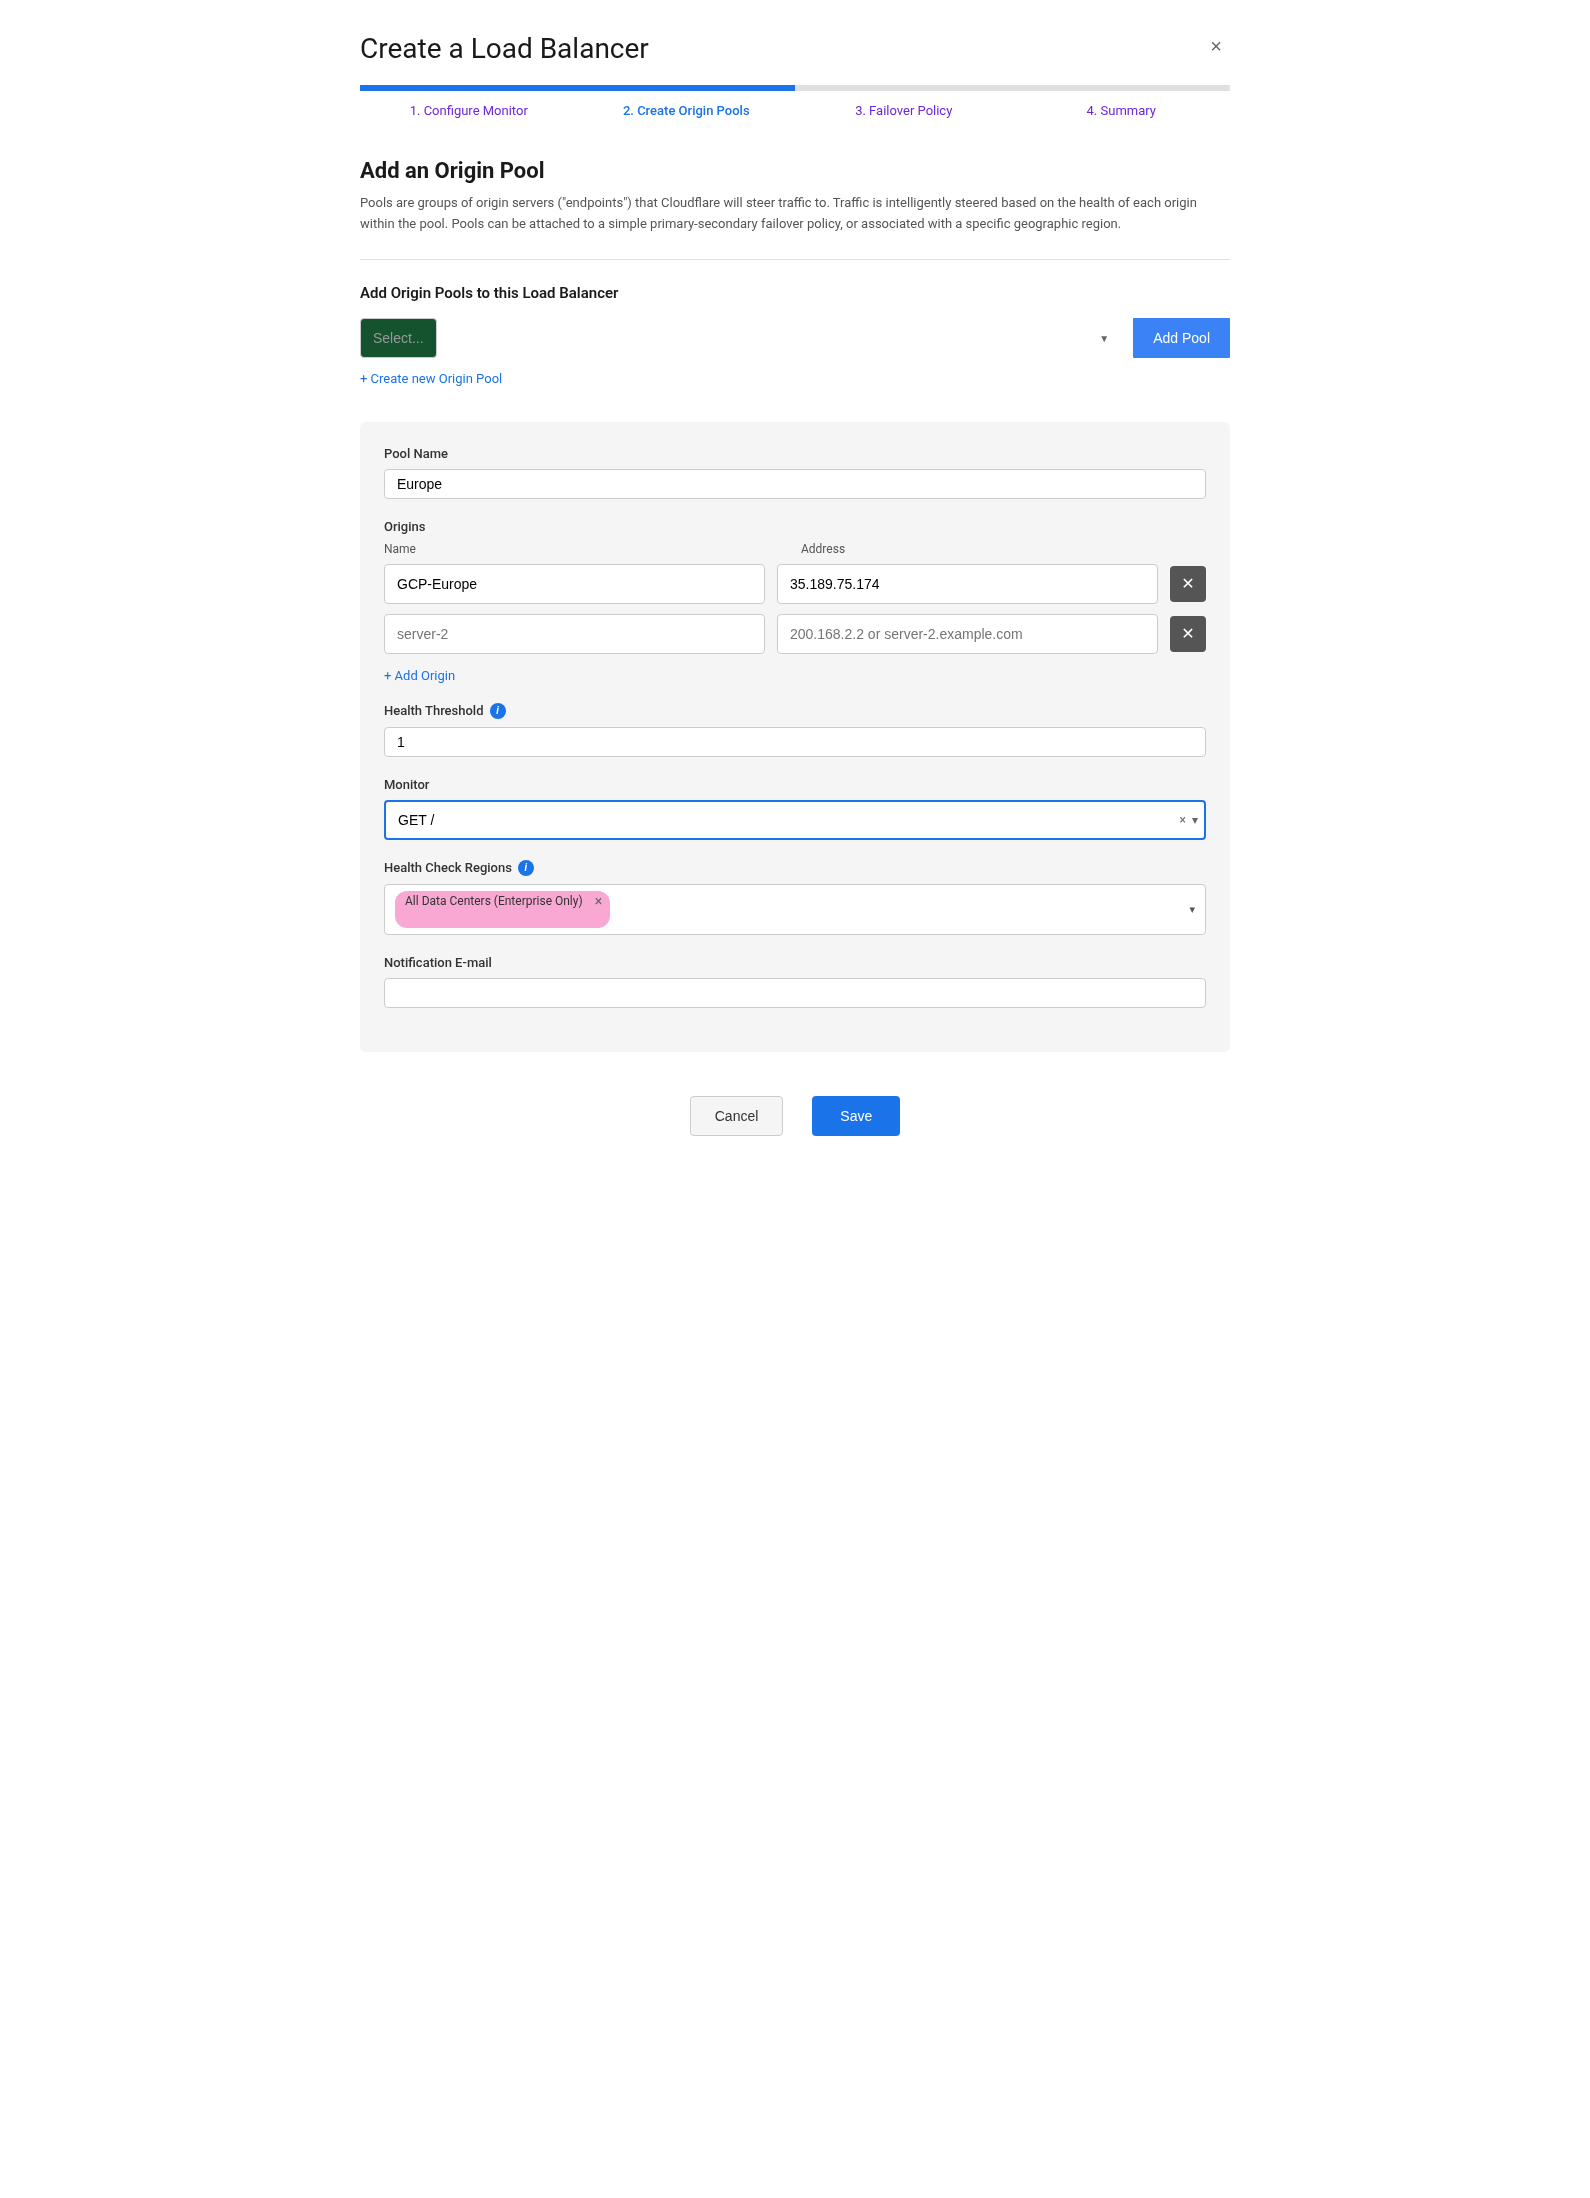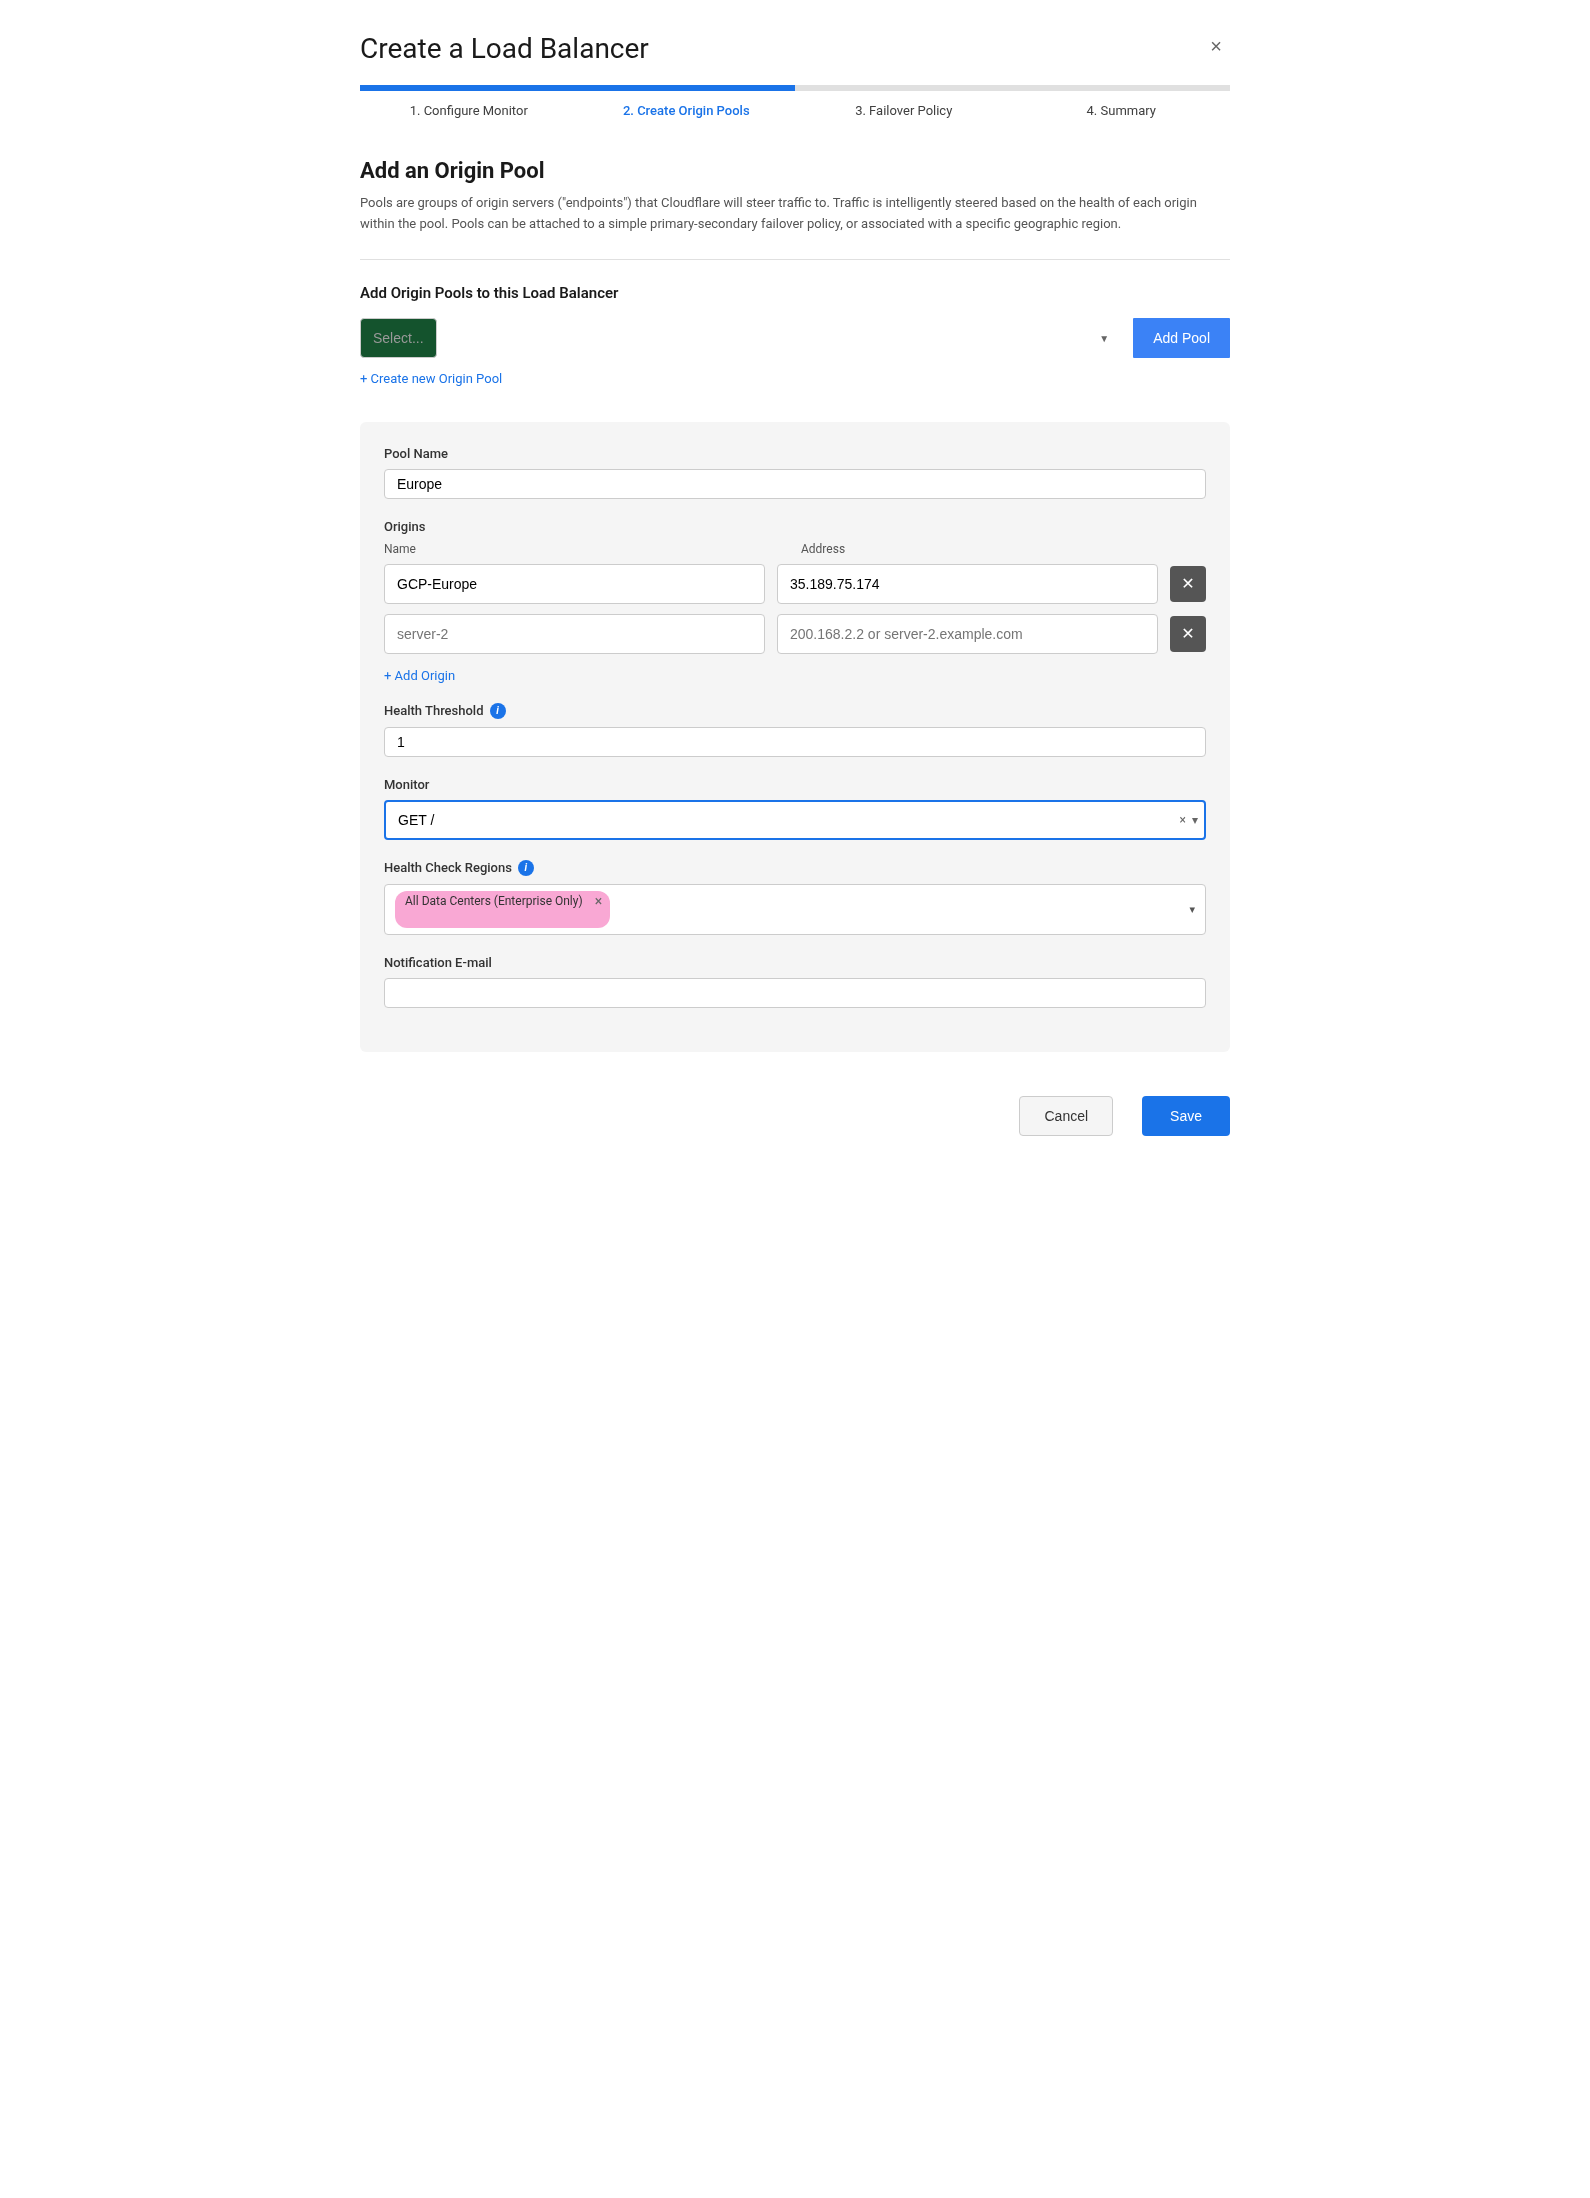--- a/index.html
+++ b/index.html
@@ -51,21 +51,21 @@
       display: flex;
       margin-bottom: 28px;
       margin-top: 0;
       border-bottom: none;
     }
     .step-item {
       flex: 1;
       text-align: center;
       padding: 12px 8px;
       font-size: 13px;
-      color: #404040;
+      color: #6d28d9;
       cursor: default;
     }
     .step-item.active {
       color: #1a73e8;
       font-weight: 500;
       border-bottom: none;
     }
     .section-title {
       font-size: 22px;
       font-weight: 700;
@@ -297,21 +297,21 @@
       position: absolute;
       right: 10px;
       top: 50%;
       transform: translateY(-50%);
       color: #555;
       font-size: 11px;
       pointer-events: none;
     }
     .modal-footer {
       display: flex;
-      justify-content: flex-end;
+      justify-content: center;
       gap: 29px;
       margin-top: 28px;
       padding-top: 16px;
     }
     .cancel-btn {
       background: #f5f5f5;
       border: 1px solid #ccc;
       border-radius: 4px;
       padding: 0 24px;
       height: 40px;

